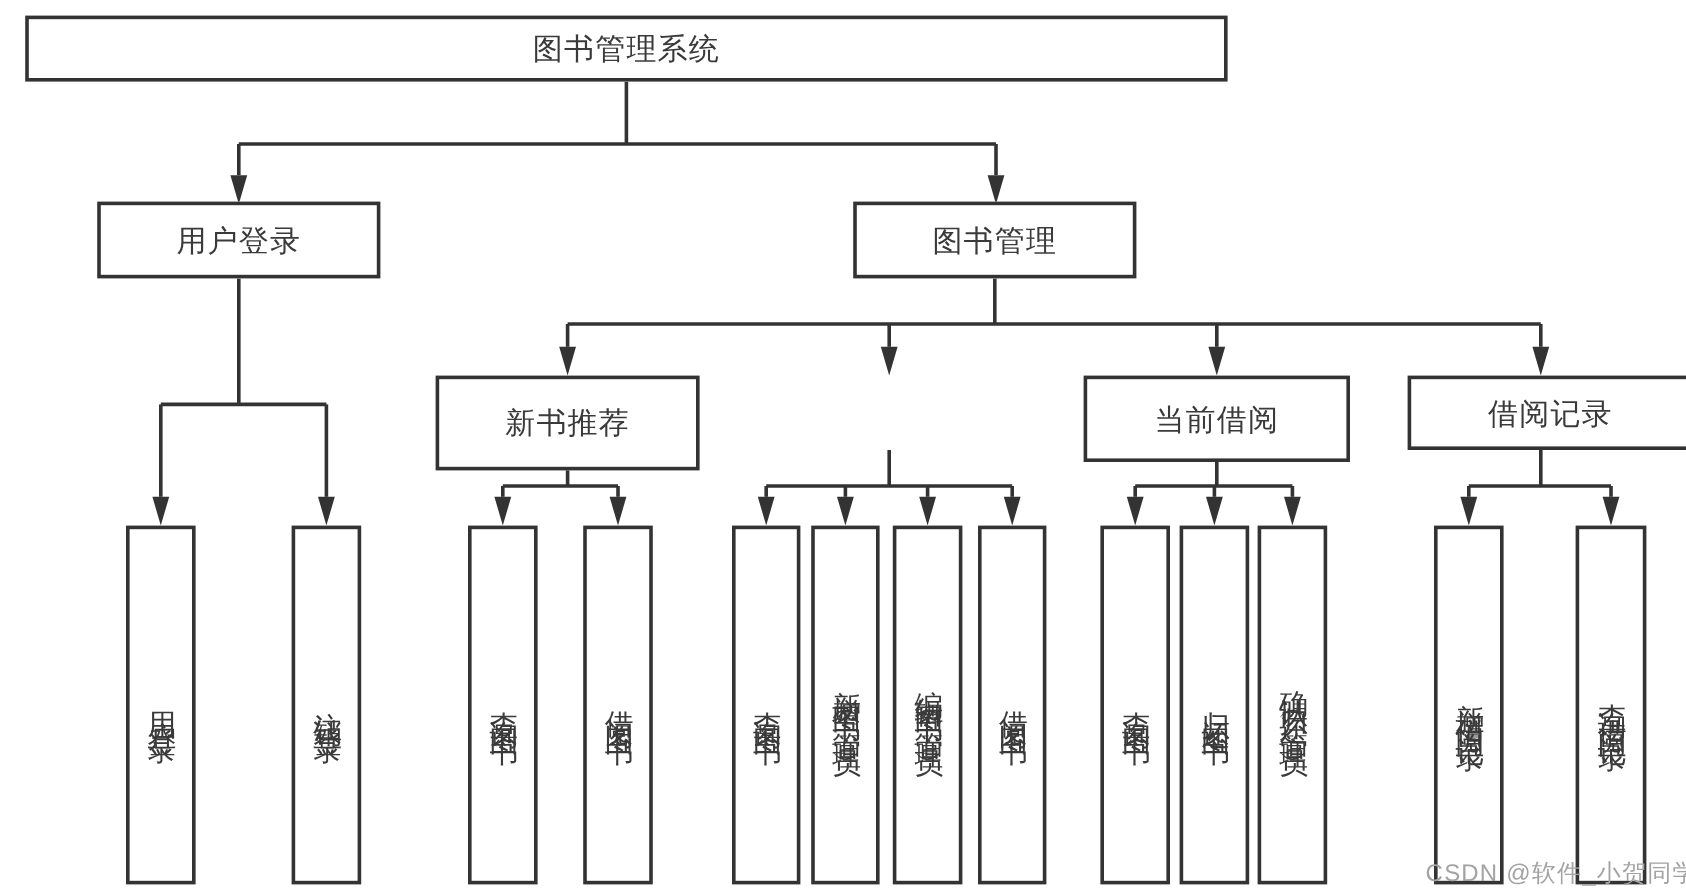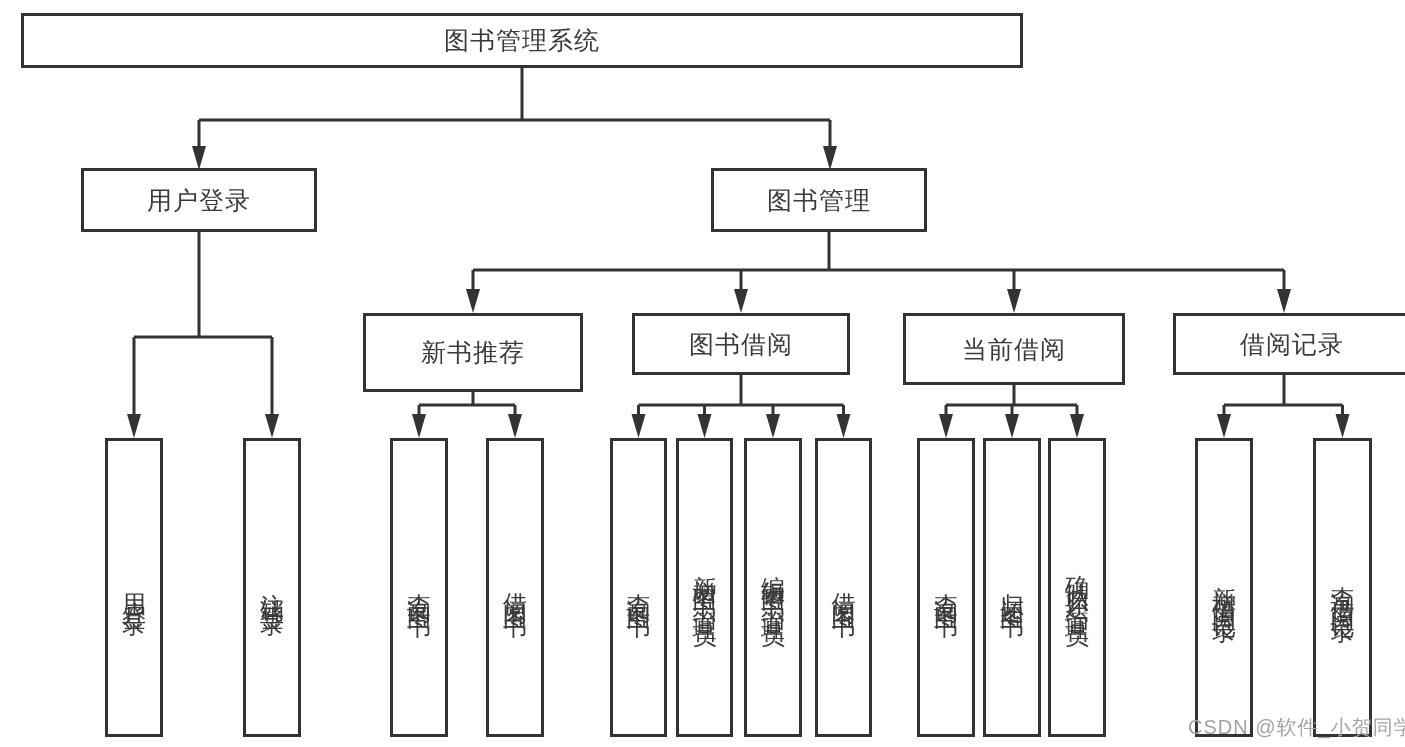--- a/index.html
+++ b/index.html
@@ -117,29 +117,26 @@
     <polygon points="1335.5,414 1349.5,414 1342.5,438"></polygon>
   </svg>
 
   <div class="box h" style="left:21px;top:13px;width:1002px;height:55px">
     <span>图书管理系统</span>
   </div>
 
   <div class="box h" style="left:81px;top:168px;width:236px;height:64px">
     <span>用户登录</span>
   </div>
-  <div class="box h" style="left:711px;top:168px;width:216px;height:64px">
+  <div class="box h" style="left:711px;top:168px;width:236px;height:64px">
     <span>图书管理</span>
   </div>
 
   <div class="box h" style="left:363px;top:313px;width:220px;height:79px">
     <span>新书推荐</span>
-  </div>
-  <div class="box h" style="left:632px;top:313px;width:218px;height:62px">
-    <span>图书借阅</span>
   </div>
   <div class="box h" style="left:903px;top:313px;width:222px;height:72px">
     <span>当前借阅</span>
   </div>
   <div class="box h" style="left:1173px;top:313px;width:238px;height:62px">
     <span>借阅记录</span>
   </div>
 
   <div class="box v" style="left:105px;top:438px;width:58px;height:299px">
     <span class="vtext">用户登录</span>

